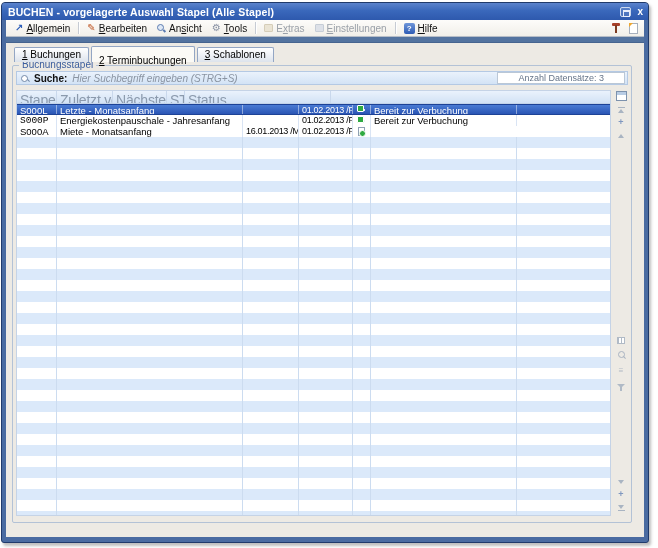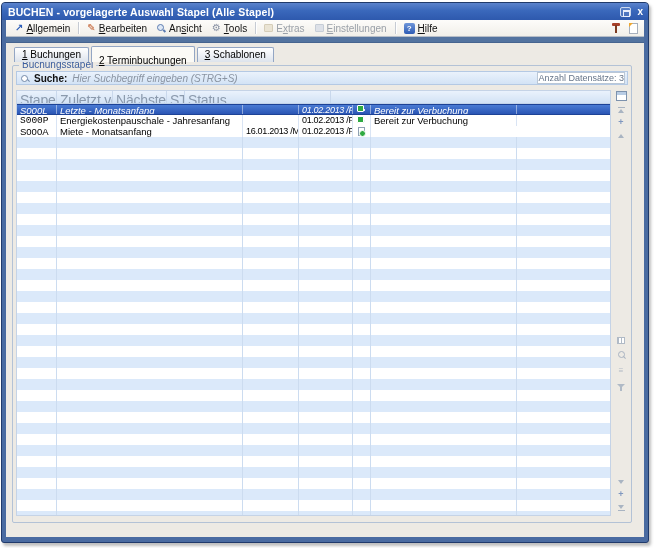--- a/index.html
+++ b/index.html
@@ -69,34 +69,34 @@
   
   .searchbar{position:absolute;left:3px;right:3px;top:5px;height:14px;
     background:linear-gradient(#eaf2fc,#d3e3f6);border:1px solid #b4c9e4;
     display:flex;align-items:center;font-size:10px;padding:0 2px;}
   .sb-mag{width:9px;height:9px;position:relative;margin:0 4px 0 2px;}
   .sb-mag::before{content:"";position:absolute;left:0;top:1px;width:5px;height:5px;border:1px solid #7289a8;border-radius:50%;background:#fff;}
   .sb-mag::after{content:"";position:absolute;left:5.5px;top:6.5px;width:3px;height:1px;background:#7289a8;transform:rotate(45deg);}
   .sb-label{font-weight:bold;color:#111;margin-right:5px;}
   .sb-ph{font-style:italic;color:#8a94a2;}
   .count-box{margin-left:auto;background:#fff;border:1px solid #bac7d6;color:#66758a;
-    font-size:9px;padding:0 0;height:12px;line-height:11px;white-space:nowrap;}
+    font-size:9px;padding:0 20px;height:12px;line-height:11px;white-space:nowrap;}
 
   
   .grid{position:absolute;left:3px;top:24px;bottom:6px;right:20px;background:#fff;
     border:1px solid #c5d3e6;display:flex;flex-direction:column;overflow:hidden;}
   .ghead{display:flex;height:13px;background:linear-gradient(#eaf2fc,#d2e2f5);
     border-bottom:1px solid #c3d3e8;flex:none;}
   .ghc{font-size:14px;letter-spacing:-0.2px;color:var(--header_text,#8b9aad);padding:1px 0 0 3px;
     border-right:1px solid #c9d8ec;overflow:hidden;white-space:nowrap;flex:none;}
   .grow{display:flex;height:11px;flex:none;background:#fff;}
   .gc{font-size:9.5px;color:#000;padding:0 0 0 3px;line-height:11px;border-right:1px solid #d9e4f4;
     overflow:hidden;white-space:nowrap;flex:none;}
   .c-date{font-size:9px;letter-spacing:-0.3px;}
-  .grow.sel{background:linear-gradient(#4a7bd4,#2a55b4);border-top:1px solid #1d4296;border-bottom:1px solid #1d4296;font-style:italic;}
+  .grow.sel{background:linear-gradient(#4a7bd4,#2a55b4);border-top:1px solid #1d4296;border-bottom:1px solid #1d4296;}
   .grow.sel .gc{color:#fff;border-right-color:rgba(255,255,255,.45);}
   .stc{display:flex;align-items:center;justify-content:center;padding:0;}
   .doc{width:7px;height:9px;background:#fff;border:1px solid #8fa0b4;position:relative;}
   .doc::after{content:"";position:absolute;right:-2px;bottom:-2px;width:5px;height:5px;border-radius:50%;
     background:var(--status_green,#2faa42);border:1px solid #fff;}
   .doc.tri::after{border-radius:1px;}
   .gfill{flex:1;position:relative;
     background:repeating-linear-gradient(180deg,var(--stripe,#dbe9fa) 0 11px,#ffffff 11px 22px);}
   .vline{position:absolute;top:0;bottom:0;width:1px;background:#ccdcf0;}
 

